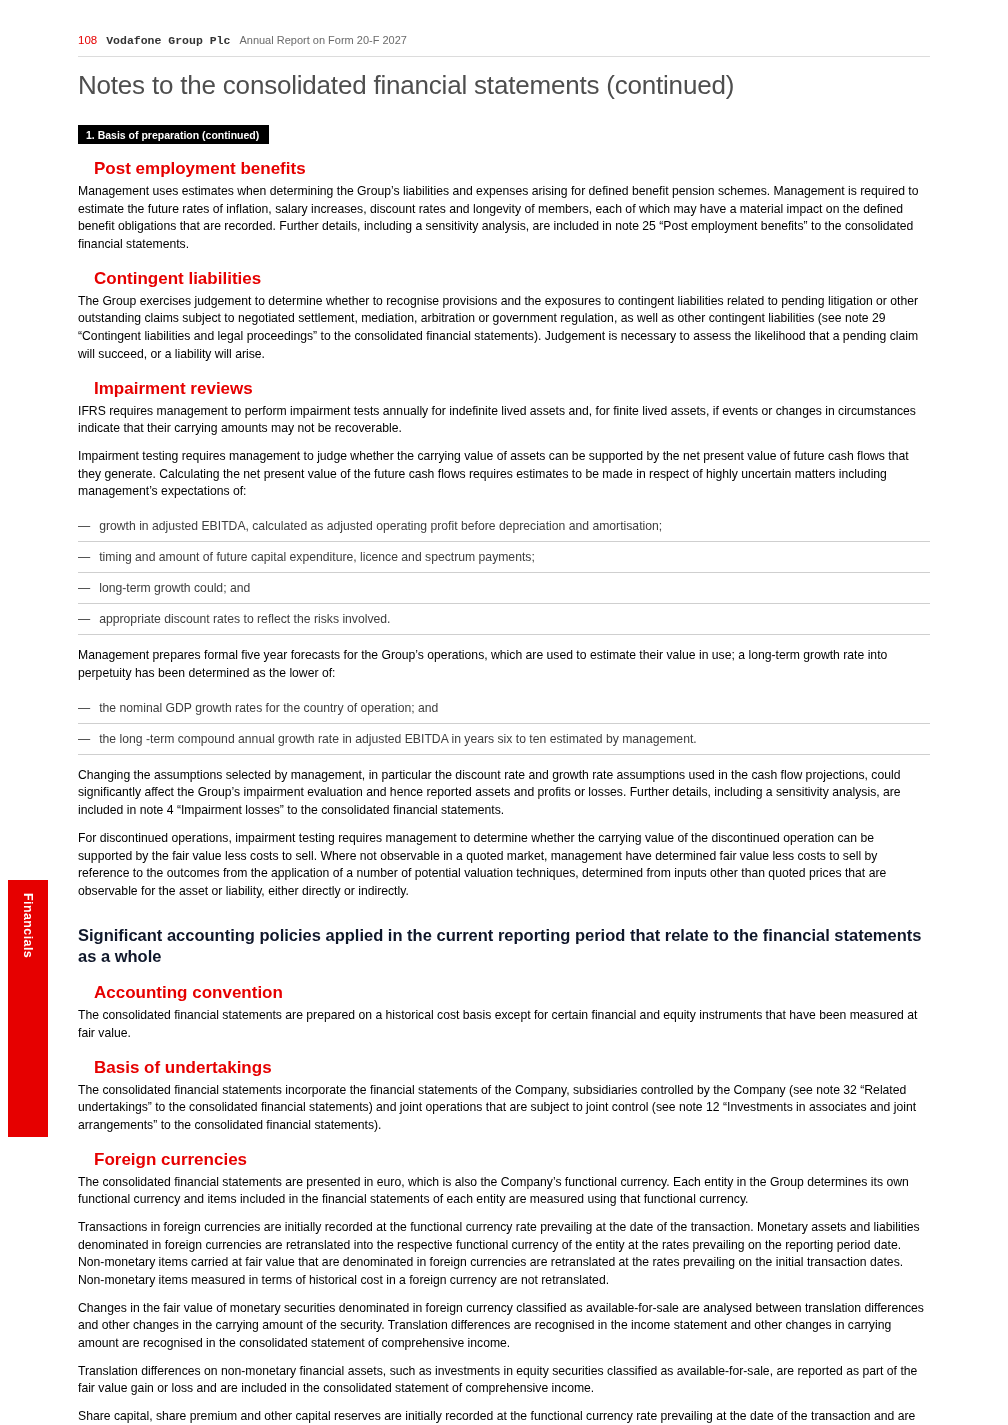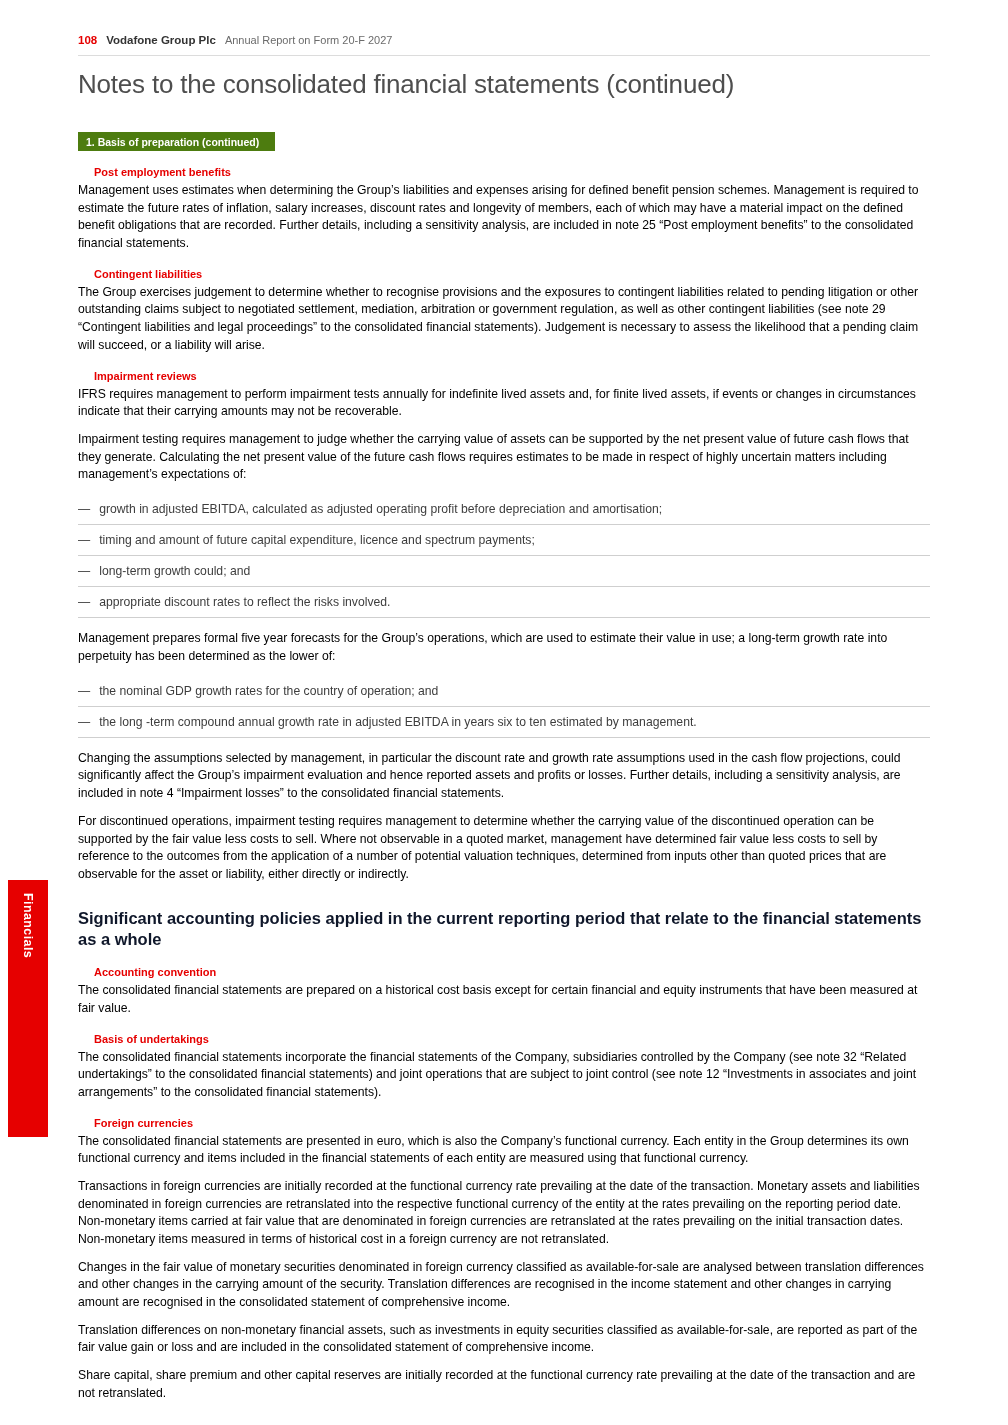--- a/index.html
+++ b/index.html
@@ -18,45 +18,45 @@
   .content { padding: 34px 78px 0 78px; }
 
   .header-row {
     display: flex;
     align-items: baseline;
     gap: 9px;
     font-size: 11.5px;
     padding-bottom: 9px;
     border-bottom: 1px solid #dcdcdc;
   }
-  .page-num { color: #e60000; font-weight: 700; }
-  .company { color: #333333; font-weight: 700; }
+  .page-num { color: #e60000; font-weight: 400; }
+  .company { color: #333333; font-weight: 700; font-family: Liberation Mono, monospace; }
   .report-title { color: #6b6b6b; font-size: 11px; }
 
   .page-title {
     margin-top: 13px;
     font-size: 26px;
     font-weight: 300;
     color: #4e4e4e;
     letter-spacing: -0.2px;
   }
 
   .badge {
     display: inline-block;
-    margin-top: 32px;
-    background: #4d7c0f;
+    margin-top: 24px;
+    background: #000000;
     color: #ffffff;
     font-weight: 700;
     font-size: 10.5px;
-    padding: 4px 16px 3px 8px;
+    padding: 4px 10px 3px 8px;
   }
 
   h3.sec {
     color: #e60000;
-    font-size: 11px;
+    font-size: 17px;
     font-weight: 700;
     margin: 15px 0 4px 0;
     padding-left: 16px;
   }
 
   p.body {
     font-size: 12.2px;
     line-height: 1.45;
     color: #000000;
     margin: 0 0 10px 0;

